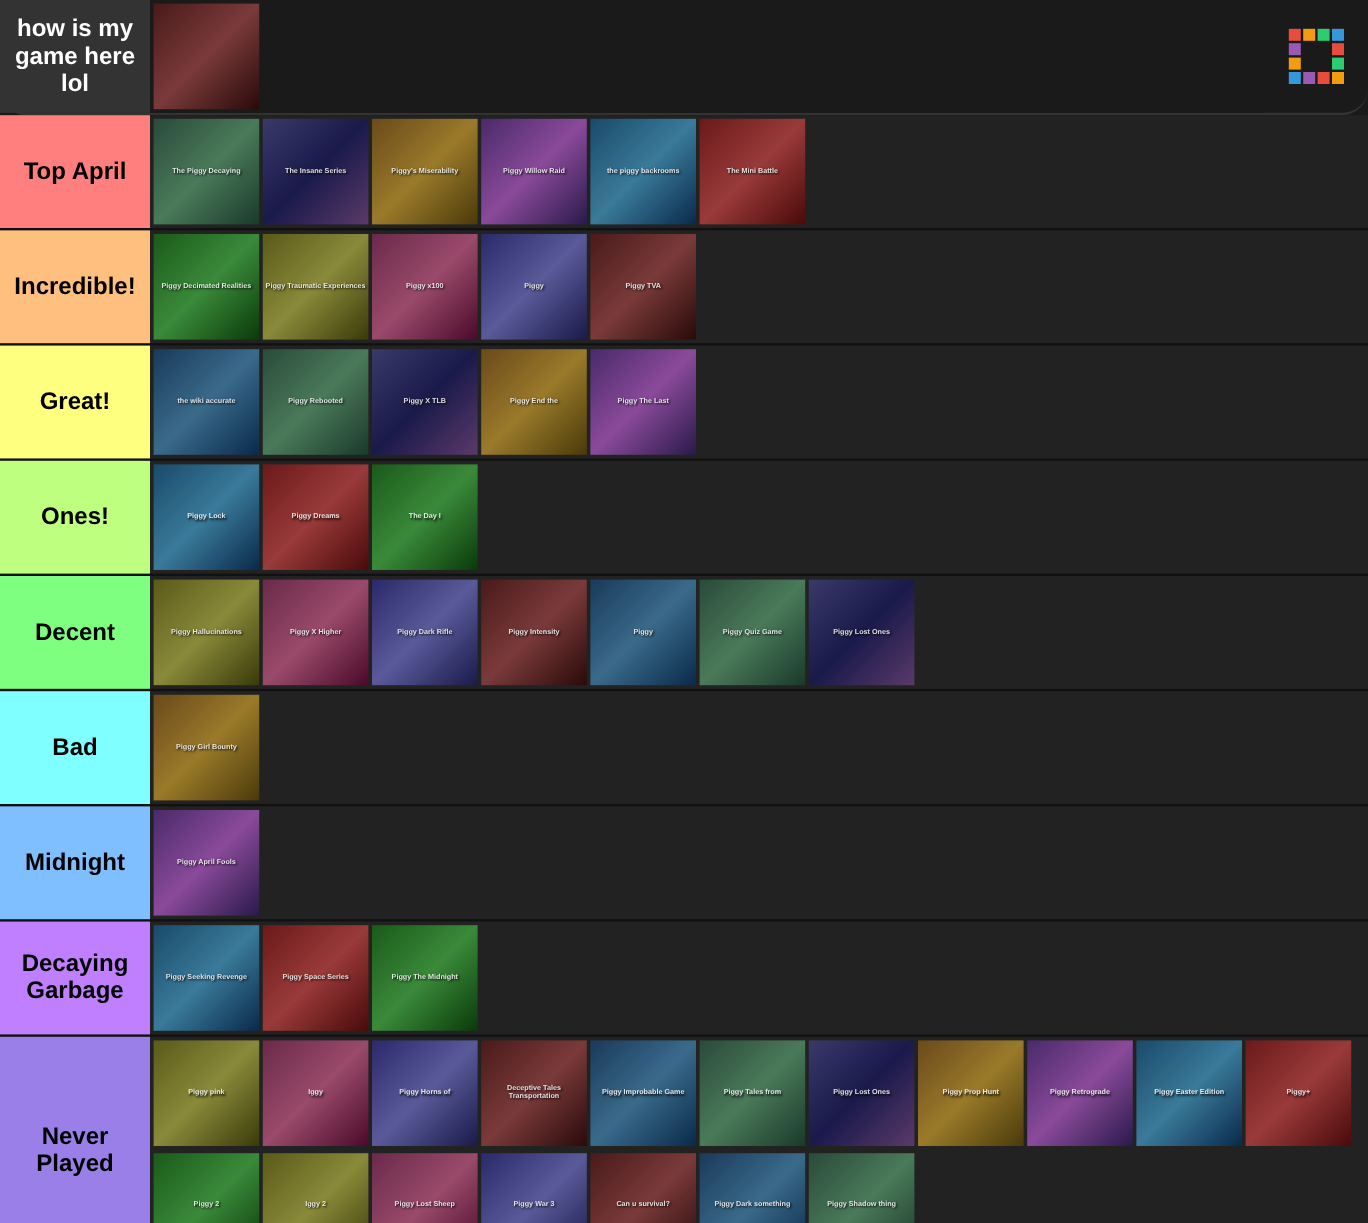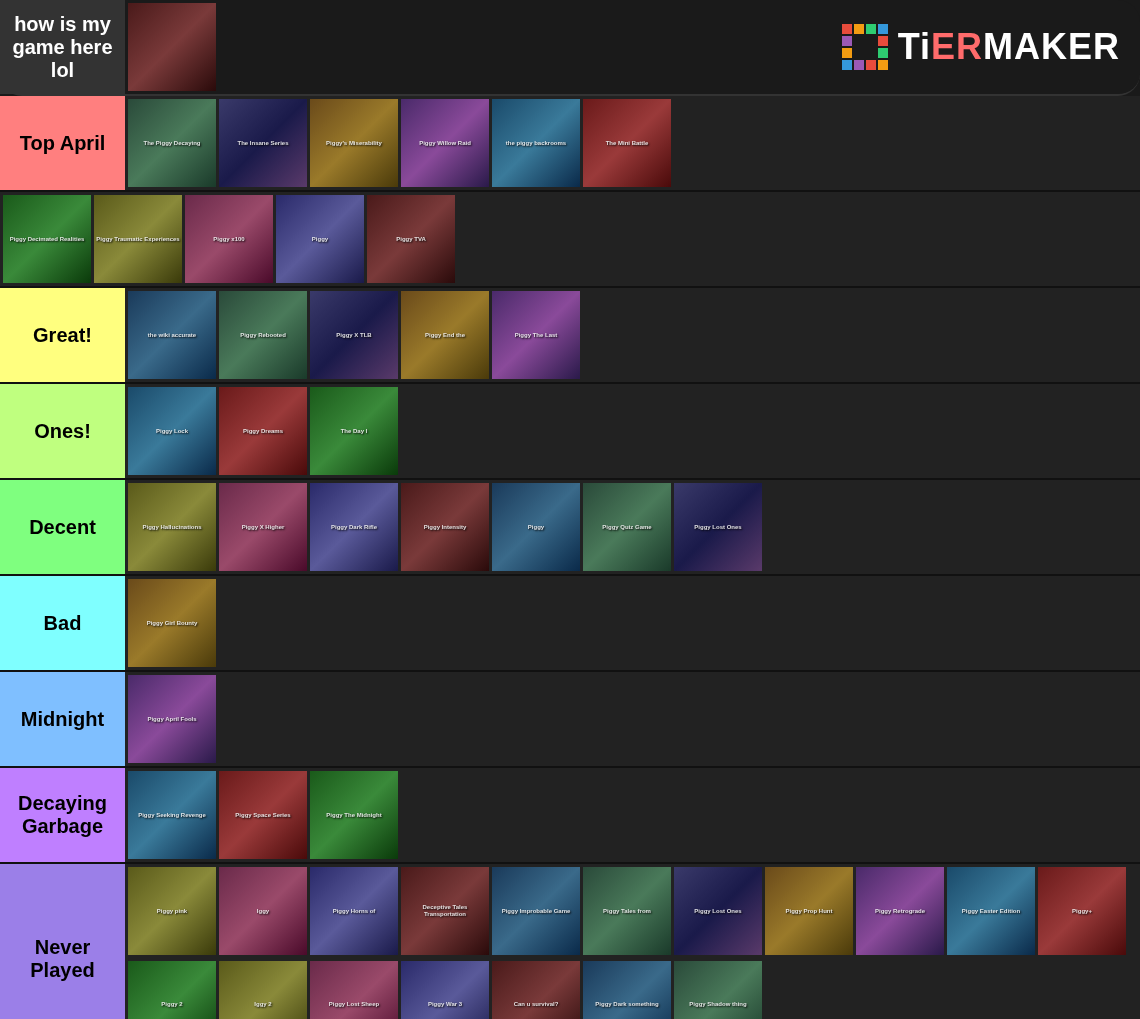--- a/index.html
+++ b/index.html
@@ -154,23 +154,20 @@
         <div class="logo-cell" style="background:#e74c3c;"></div>
         <div class="logo-cell" style="background:#f39c12;"></div>
         <div class="logo-cell" style="background:#1a1a1a;"></div>
         <div class="logo-cell" style="background:#1a1a1a;"></div>
         <div class="logo-cell" style="background:#2ecc71;"></div>
         <div class="logo-cell" style="background:#3498db;"></div>
         <div class="logo-cell" style="background:#9b59b6;"></div>
         <div class="logo-cell" style="background:#e74c3c;"></div>
         <div class="logo-cell" style="background:#f39c12;"></div>
       </div>
-      <div class="logo-text">
-        Ti<span>ER</span>MAKER
-      </div>
     </div>
   </div>
 
   <div id="tiers-container">
       <div class="tier-row">
         <div class="tier-label" style="background: rgb(255, 127, 127); min-height: 94px;">Top April</div>
         <div class="tier-items">
           <div class="game-thumb g1" title="The Piggy Decaying Winter">
             <span style="font-size: 6px; color: rgba(255, 255, 255, 0.85); text-shadow: rgb(0, 0, 0) 1px 1px 2px; font-weight: bold; line-height: 1.1;">The Piggy Decaying</span>
           </div>
@@ -185,20 +182,21 @@
           </div>
           <div class="game-thumb g5" title="the piggy backrooms">
             <span style="font-size: 6px; color: rgba(255, 255, 255, 0.85); text-shadow: rgb(0, 0, 0) 1px 1px 2px; font-weight: bold; line-height: 1.1;">the piggy backrooms</span>
           </div>
           <div class="game-thumb g6" title="The Mini Battle">
             <span style="font-size: 6px; color: rgba(255, 255, 255, 0.85); text-shadow: rgb(0, 0, 0) 1px 1px 2px; font-weight: bold; line-height: 1.1;">The Mini Battle</span>
           </div>
         </div>
       </div>
       <div class="tier-row">
+        <div class="tier-label" style="background: rgb(255, 191, 127); min-height: 94px;">Incredible!</div>
         <div class="tier-items">
           <div class="game-thumb g7" title="Piggy Decimated Realities">
             <span style="font-size: 6px; color: rgba(255, 255, 255, 0.85); text-shadow: rgb(0, 0, 0) 1px 1px 2px; font-weight: bold; line-height: 1.1;">Piggy Decimated Realities</span>
           </div>
           <div class="game-thumb g8" title="Piggy Traumatic Experiences">
             <span style="font-size: 6px; color: rgba(255, 255, 255, 0.85); text-shadow: rgb(0, 0, 0) 1px 1px 2px; font-weight: bold; line-height: 1.1;">Piggy Traumatic Experiences</span>
           </div>
           <div class="game-thumb g9" title="Piggy x100">
             <span style="font-size: 6px; color: rgba(255, 255, 255, 0.85); text-shadow: rgb(0, 0, 0) 1px 1px 2px; font-weight: bold; line-height: 1.1;">Piggy x100</span>
           </div>

